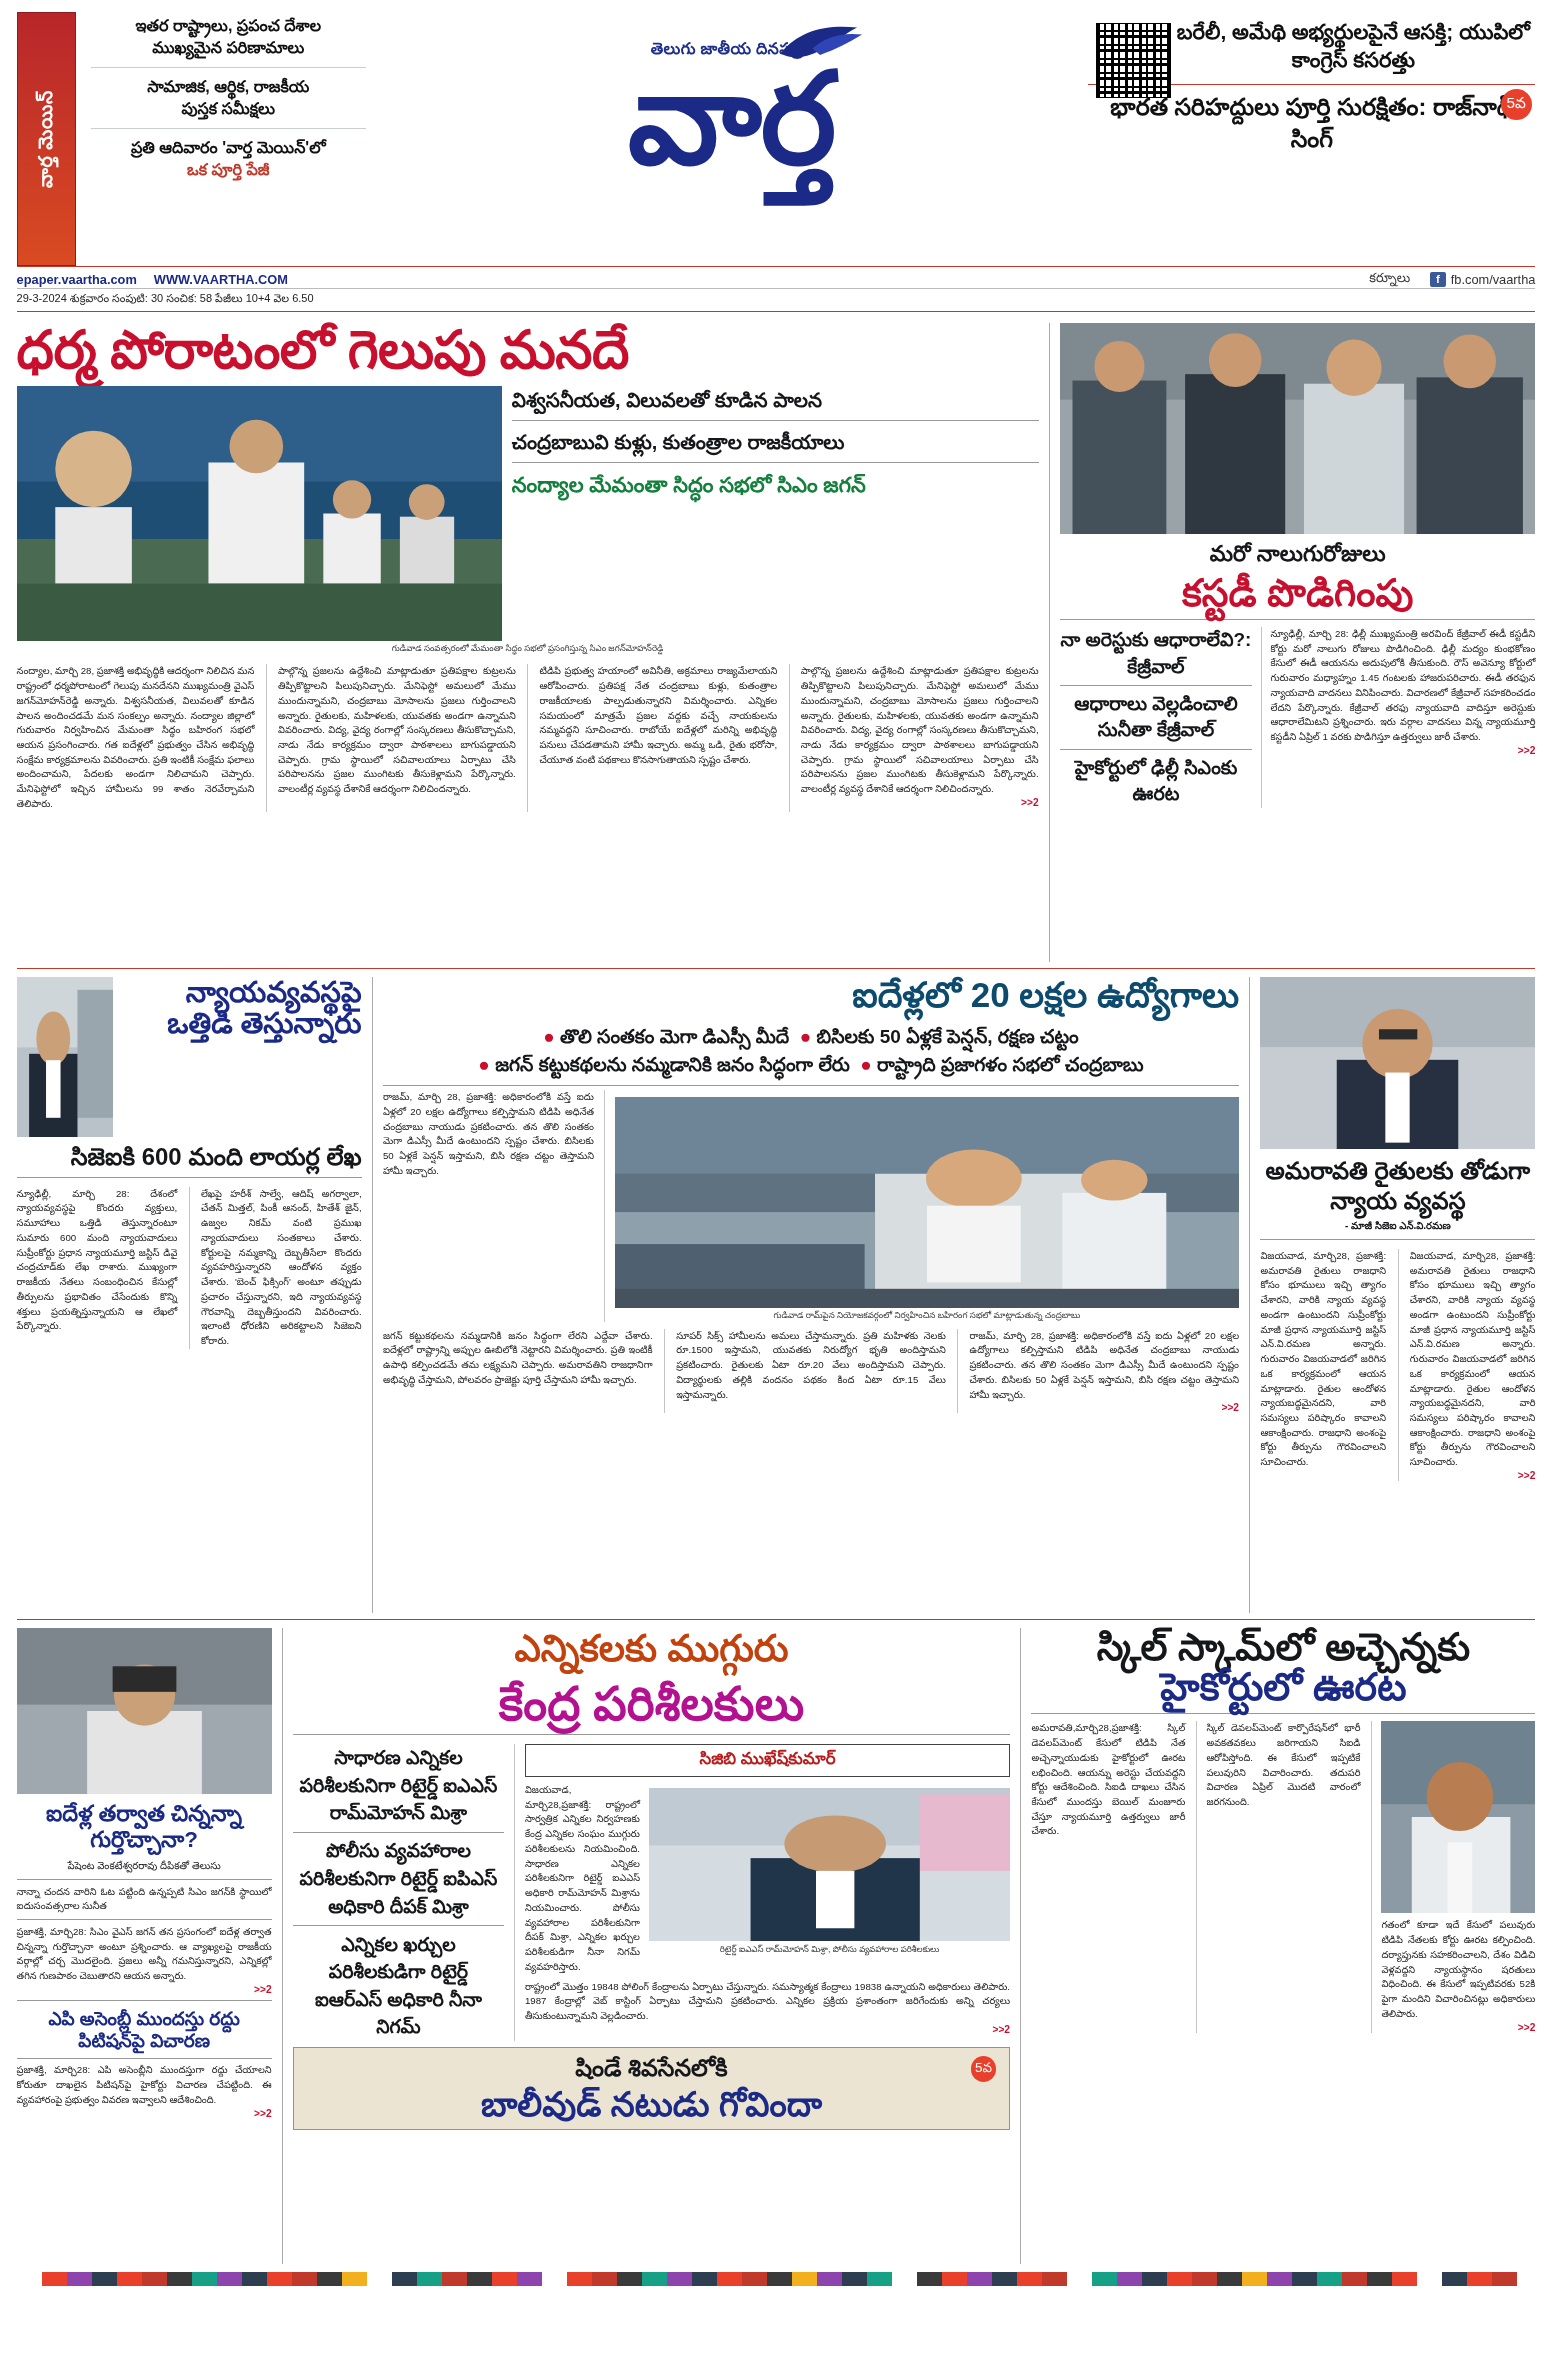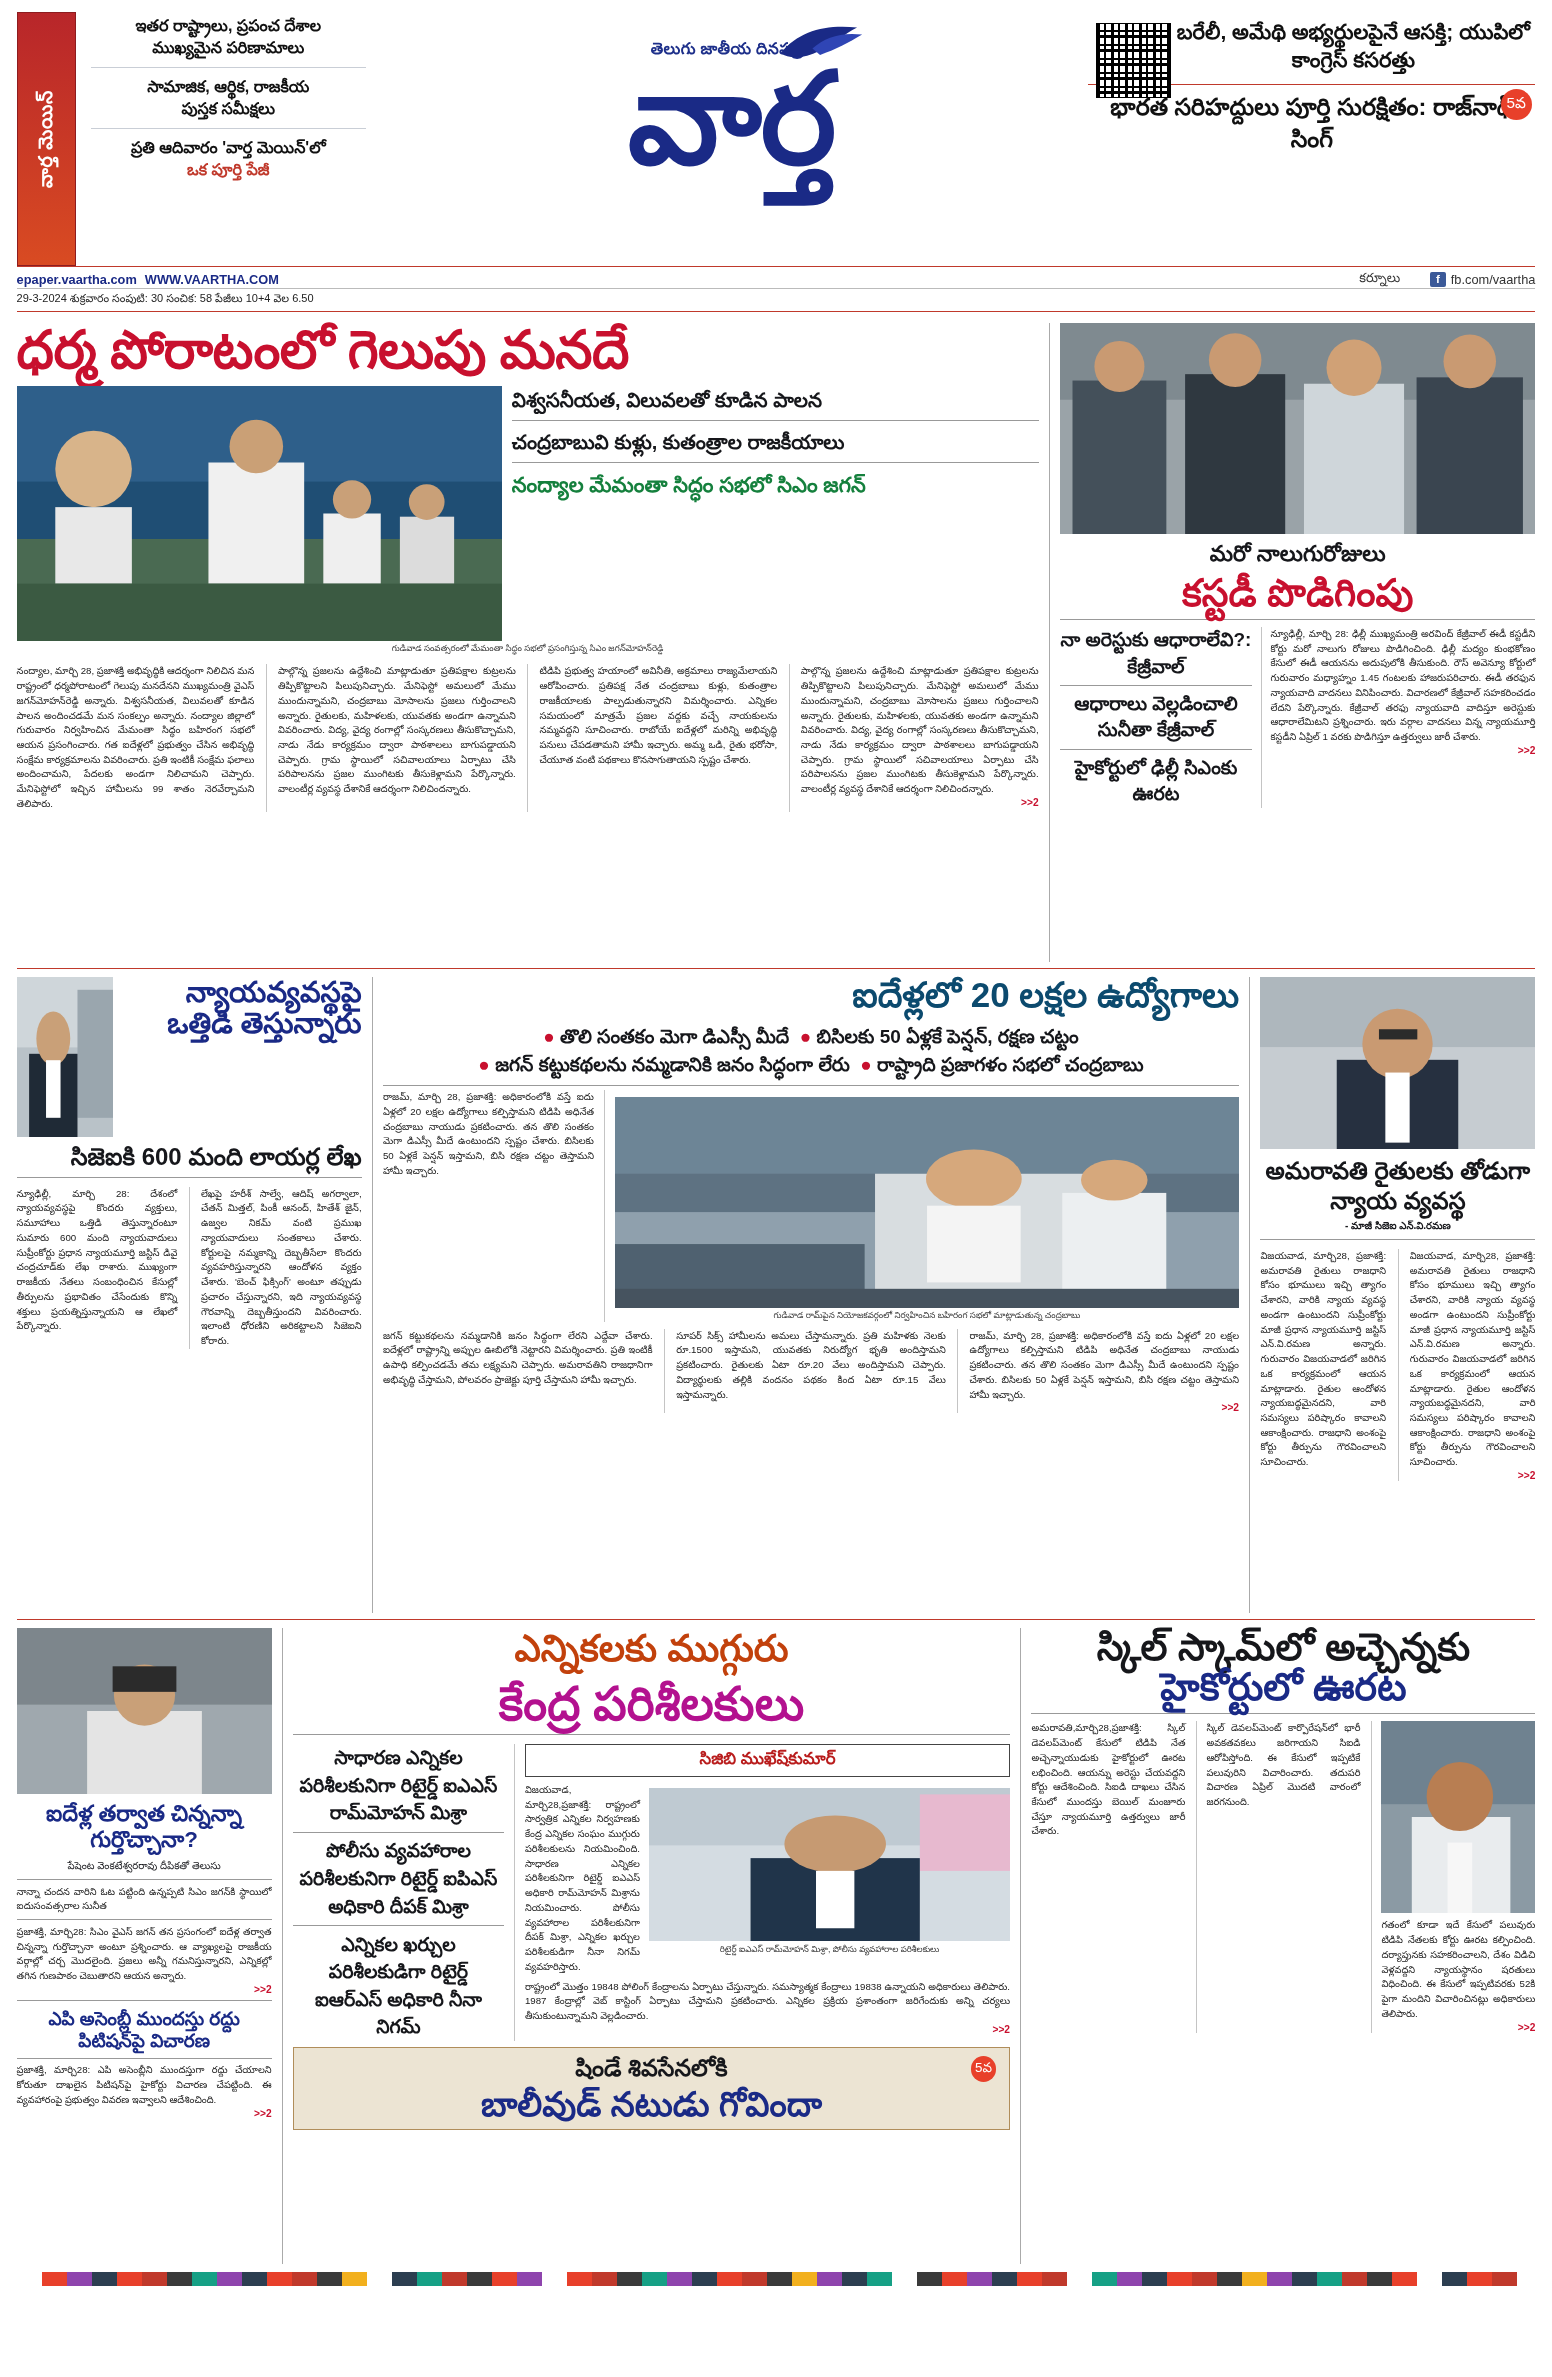--- a/index.html
+++ b/index.html
@@ -54,21 +54,21 @@
   .mh-right-rule { height:1.9px; background:#c0392b; margin: 9px 0 6.4px 0;}
   .mh-right-sub { font-size: 23.6px; color:#111; font-weight:600; line-height:1.35;}
   .circ5 {
     position:absolute; right: 3.8px; top: 77px; width: 31px; height: 31px; border-radius:50%;
     background:#e8402a; color:#fff; font-size:15.3px; display:flex;align-items:center;justify-content:center;
   }
   .mh-foot {
     display:flex; align-items:center; justify-content:space-between;
     font-size: 12.8px; color:#333; padding: 3.8px 0 0 0;
   }
-  .mh-foot .l { display:flex; gap: 8px; align-items:center;}
+  .mh-foot .l { display:flex; gap: 17px; align-items:center;}
   .mh-foot a { color:#1a2a86; font-weight:bold; text-decoration:none;}
   .fb { display:flex; align-items:center; gap:5.1px;}
   .fb-ic { width:15.3px;height:15.3px;background:#3b5998;color:#fff;font-weight:bold;font-size:11.5px;
     display:flex;align-items:center;justify-content:center;border-radius:1.9px;}
   .pubrow { display:flex; justify-content:space-between; font-size:11px; color:#222;
     border-top:0.6px solid #bbb; border-bottom:1.3px solid #c0392b; padding: 3.2px 0; }
   .hr-thin { height:0.6px; background:#999; margin: 5.1px 0; }
 
   .body-txt { font-size: 9.7px; line-height: 1.52; color:#1a1a1a; text-align: justify; }
   .cap { font-size: 8.6px; color:#333; text-align:center; margin-top:2.6px; }
@@ -195,21 +195,21 @@
       <div class="mh-right-sub">భారత సరిహద్దులు పూర్తి సురక్షితం: రాజ్‌నాథ్ సింగ్</div>
     </div>
   </div>
 
   <div class="mh-foot">
     <div class="l">
       <a href="#">epaper.vaartha.com</a>
       <a href="#">WWW.VAARTHA.COM</a>
     </div>
     <div class="fb">
-      <span style="margin-right:25px;">కర్నూలు</span>
+      <span style="margin-right:15px;">కర్నూలు</span>
       <span class="fb-ic">f</span>
       <span>fb.com/vaartha</span>
     </div>
   </div>
 
   <div class="pubrow">
     <div>29-3-2024 శుక్రవారం సంపుటి: 30 సంచిక: 58 పేజీలు 10+4 వెల 6.50</div>
   </div>
 
   <div class="sec1">

